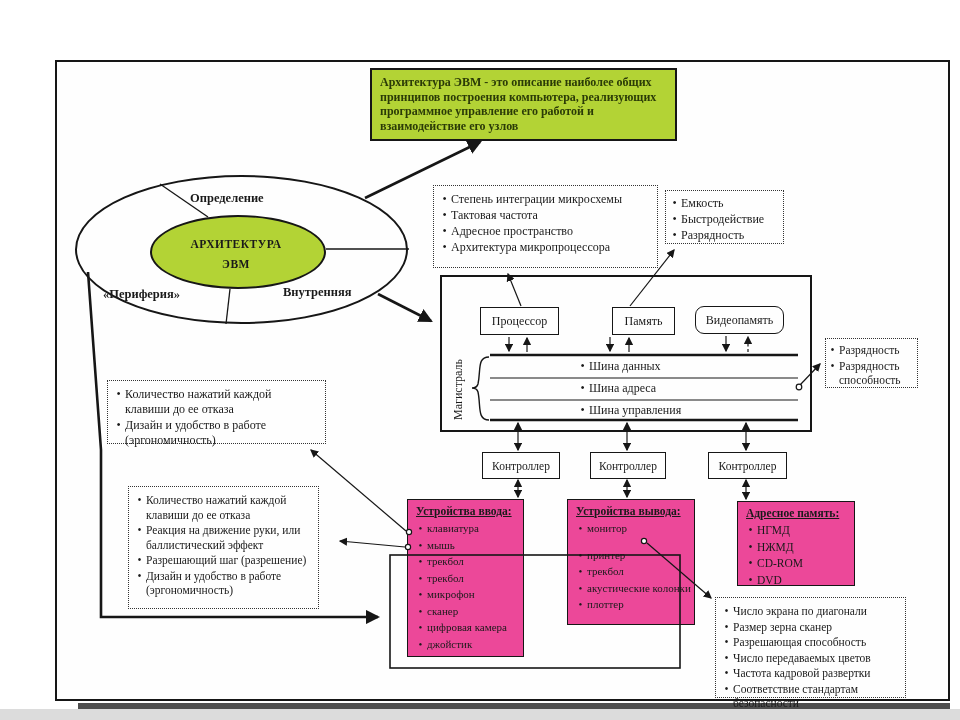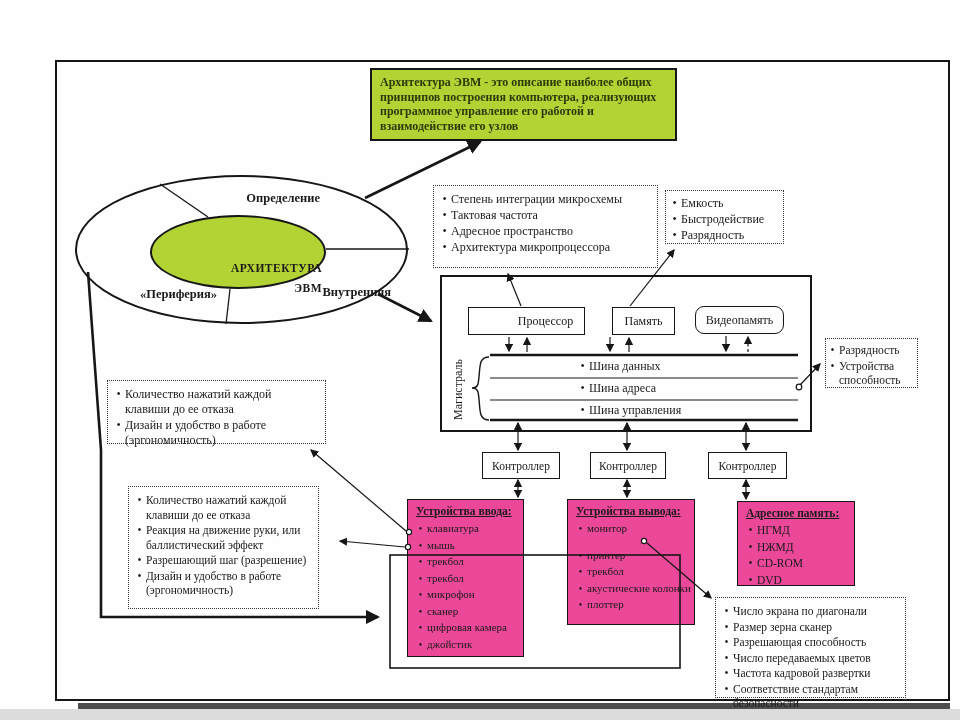--- a/index.html
+++ b/index.html
@@ -14,22 +14,22 @@
   .bottom-band{left:0;top:709px;width:960px;height:11px;background:#dcdcdc;z-index:0;}
 
   .defbox{
     left:370px;top:68px;width:287px;height:auto;min-height:50px;
     background:#b3d335;border:2px solid #161616;padding:5px 8px 6px 8px;
     font-weight:bold;font-size:12px;line-height:14.5px;color:#2b3b07;z-index:10;
   }
 
   .ellipse-outer{left:75px;top:175px;width:329px;height:145px;border:2.5px solid #161616;border-radius:50%;background:#fefefe;z-index:5;}
   .ellipse-inner{left:150px;top:215px;width:172px;height:70px;border:2px solid #161616;border-radius:50%;background:#b3d335;z-index:6;}
-  .ell-label{z-index:8;font-weight:bold;font-size:12.5px;text-align:right;}
-  .core-label{z-index:8;font-weight:bold;font-size:11.5px;letter-spacing:.5px;text-align:right;margin-top:24px;}
+  .ell-label{z-index:8;font-weight:bold;font-size:12.5px;text-align:left;}
+  .core-label{z-index:8;font-weight:bold;font-size:11.5px;letter-spacing:.5px;text-align:center;}
 
   .dotted{border:1.5px dotted #333;background:#fefefe;z-index:10;font-size:12px;line-height:15px;}
   .dotted.sm{font-size:11.5px;line-height:14.5px;}
 
   .li{display:flex;margin:1px 0;}
   .bullet{flex:0 0 13px;text-align:center;}
   .solidbox{border:1.5px solid #161616;background:#fefefe;z-index:10;}
   .cbox{display:flex;align-items:center;justify-content:center;font-size:12px;}
 
   .mb{left:440px;top:275px;width:368px;height:153px;border:2px solid #161616;background:#fefefe;z-index:4;}
@@ -95,21 +95,21 @@
     </div>
   </div>
 
 <div class="abs dotted sm" style="left:825px;top:338px;width:91px;height:42px;padding:3px 0px;">
     <div class="li">
       <span class="bullet">•</span>
       <span class="li-text">Разрядность</span>
     </div>
     <div class="li">
       <span class="bullet">•</span>
-      <span class="li-text">Устройства способность</span>
+      <span class="li-text">Разрядность способность</span>
     </div>
   </div>
 
 <div class="abs dotted" style="left:107px;top:380px;width:207px;height:52px;padding:5px 6px 5px 4px;">
     <div class="li">
       <span class="bullet">•</span>
       <span class="li-text">Количество нажатий каждой клавиши до ее отказа</span>
     </div>
     <div class="li">
       <span class="bullet">•</span>
@@ -158,21 +158,21 @@
       <span class="li-text">Частота кадровой развертки</span>
     </div>
     <div class="li">
       <span class="bullet">•</span>
       <span class="li-text">Соответствие стандартам безопасности</span>
     </div>
   </div>
 
 <div class="abs mb"></div>
 <div class="abs mb-title" style="left:690px;top:280px;">Материнская плата</div>
-<div class="abs solidbox cbox" style="left:468px;top:307px;width:77px;height:26px;padding-left:38px;">Процессор</div>
+<div class="abs solidbox cbox" style="left:480px;top:307px;width:77px;height:26px;">Процессор</div>
 <div class="abs solidbox cbox" style="left:612px;top:307px;width:61px;height:26px;">Память</div>
 <div class="abs solidbox cbox" style="left:695px;top:306px;width:87px;height:26px;border-radius:9px;">Видеопамять</div>
 <div class="abs vlabel" style="left:408px;top:382px;width:100px;">Магистраль</div>
 <div class="abs busrow" style="left:576px;top:359px;">
     <span class="bullet">•</span>
     <span>Шина данных</span>
   </div>
 <div class="abs busrow" style="left:576px;top:381px;">
     <span class="bullet">•</span>
     <span>Шина адреса</span>

